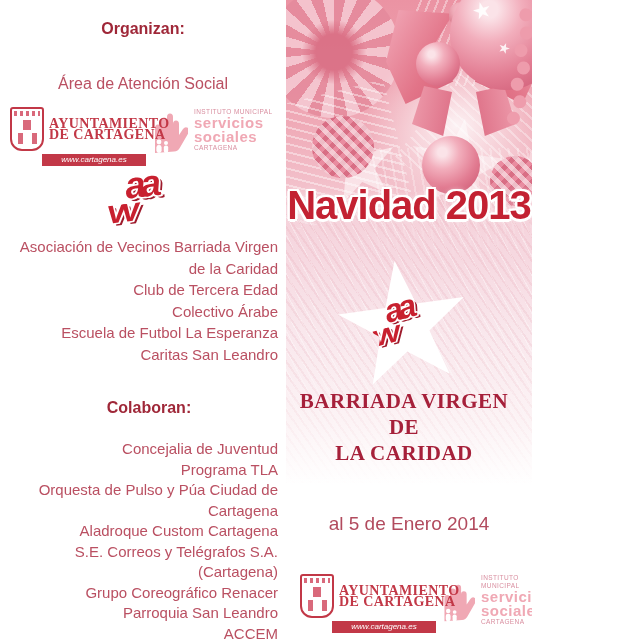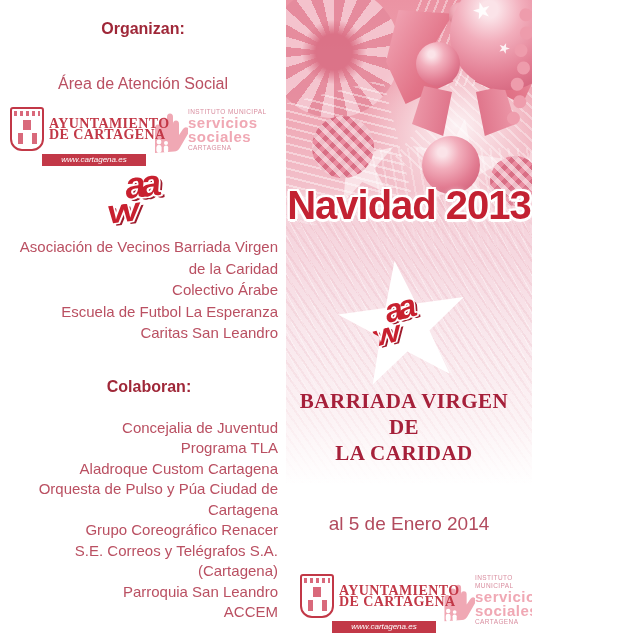--- a/index.html
+++ b/index.html
@@ -27,21 +27,21 @@
          background:
            linear-gradient(#D9697B,#D9697B) 50% 38%/8px 10px no-repeat,
            linear-gradient(#D9697B,#D9697B) 22% 82%/5px 11px no-repeat,
            linear-gradient(#D9697B,#D9697B) 78% 82%/5px 11px no-repeat;}
   .ayto-name{text-align:left;font-family:"Liberation Serif", serif;font-weight:bold;
          color:#C23847;font-size:14px;line-height:11.5px;letter-spacing:.4px;}
   .webbar{margin:3px 0 0 32px;width:104px;height:12px;background:#C23847;color:#fff;
          font-style:italic;font-size:8px;line-height:12px;text-align:center;}
 
   
-  .imss{display:flex;align-items:center;width:128px;}
+  .imss{display:flex;align-items:center;gap:6px;width:128px;}
   .imss-text{text-align:left;}
   .imss-small{font-size:6.5px;letter-spacing:.4px;color:#D98FA0;line-height:8px;}
   .imss-big{font-size:15px;line-height:14px;color:#F0A8B4;font-weight:bold;letter-spacing:.5px;}
 
   
   .aavv{position:relative;width:104px;height:58px;margin:4px auto 0;
         font-weight:bold;font-style:italic;color:#C8202F;}
   .aavv .aa{position:absolute;left:34px;top:-6px;font-size:37px;letter-spacing:-5px;
         transform:rotate(-7deg);
         text-shadow:-1.5px -1.5px 0 #fff,1.5px -1.5px 0 #fff,-1.5px 1.5px 0 #fff,
@@ -182,35 +182,36 @@
     </div>
 
     <div class="aavv">
       <span class="aa">aa</span>
       <span class="vv">vv</span>
     </div>
 
     <div class="list">
 
     <div>Asociación de Vecinos Barriada Virgen de la Caridad</div>
+        <div>Club de Tercera Edad</div>
         <div>Colectivo Árabe</div>
         <div>Escuela de Futbol La Esperanza</div>
         <div>Caritas San Leandro</div>
       </div>
 
     <div class="heading colab">Colaboran:</div>
 
     <div class="list collab">
 
     <div>Concejalia de Juventud</div>
         <div>Programa TLA</div>
+        <div>Orquesta de Pulso y Púa Ciudad de Cartagena</div>
         <div>Aladroque Custom Cartagena</div>
-        <div>Orquesta de Pulso y Púa Ciudad de Cartagena</div>
+        <div>S.E. Correos y Telégrafos S.A. (Cartagena)</div>
         <div>Grupo Coreográfico Renacer</div>
-        <div>S.E. Correos y Telégrafos S.A. (Cartagena)</div>
         <div>Parroquia San Leandro</div>
         <div>ACCEM</div>
       </div>
   </div>
 
   <div class="right">
     <div class="collage">
       <div class="pinecone"></div>
       <div class="branch b1"></div>
       <div class="branch b2"></div>

